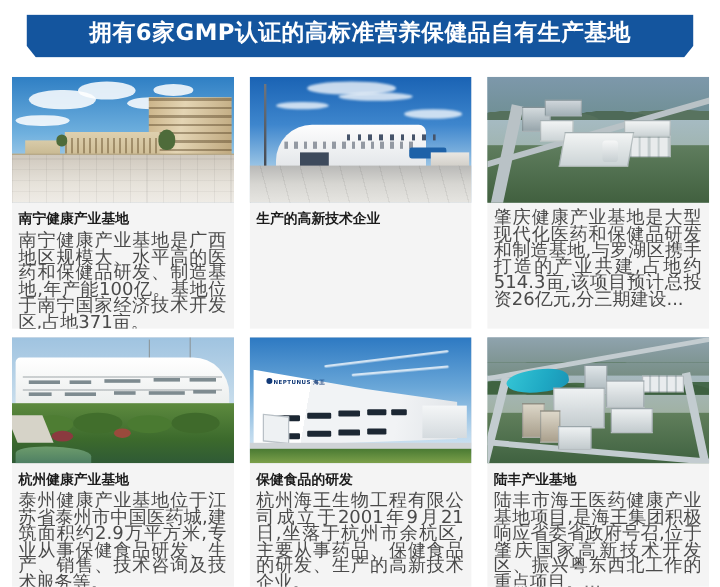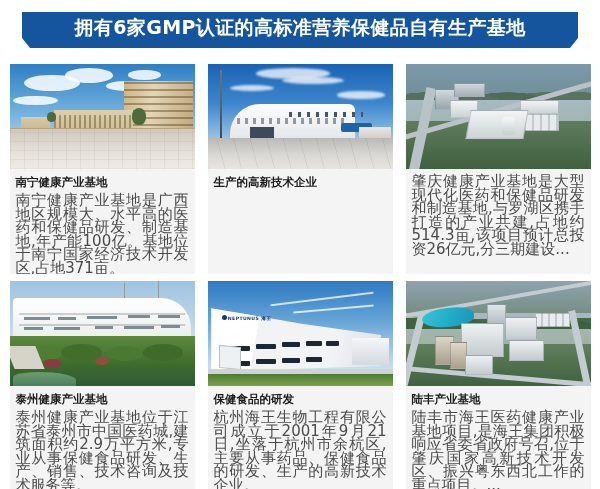--- a/index.html
+++ b/index.html
@@ -297,21 +297,21 @@
       <div class="bush" style="left:10%;top:62%;width:18%;height:14%;background:#4e7d33;"></div>
       <div class="bush" style="left:28%;top:60%;width:22%;height:16%;background:#416e2c;"></div>
       <div class="bush" style="left:52%;top:62%;width:20%;height:14%;background:#4a7a31;"></div>
       <div class="bush" style="left:72%;top:60%;width:22%;height:16%;background:#3f6a2b;"></div>
       <div class="bush" style="left:18%;top:74%;width:10%;height:9%;background:#8b3a3f;"></div>
       <div class="bush" style="left:46%;top:72%;width:8%;height:8%;background:#9a4a3c;"></div>
       <div class="path"></div>
       <div class="pond"></div>
     </div>
     <div class="card-body">
-      <div class="card-title">泰州健康产业基地</div>
+      <div class="card-title">杭州健康产业基地</div>
       <div class="card-desc">泰州健康产业基地位于江苏省泰州市中国医药城,建筑面积约2.9万平方米,专业从事保健食品研发、生产、销售、技术咨询及技术服务等。</div>
     </div>
   </div>
 
   <div class="card">
     <div class="card-photo p5">
       <div class="sky"></div>
       <div class="contrail" style="left:34%;top:16%;width:56%;transform:rotate(-7deg);"></div>
       <div class="contrail" style="left:46%;top:26%;width:44%;transform:rotate(-5deg);"></div>
       <div class="bld"></div>

